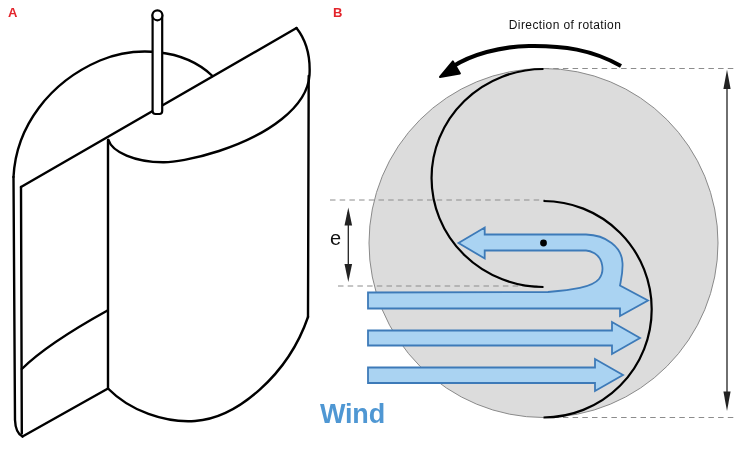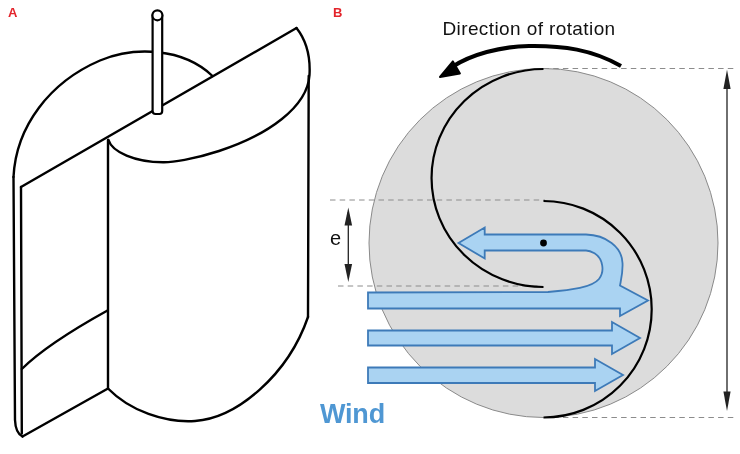--- a/index.html
+++ b/index.html
@@ -1,20 +1,20 @@
 <!DOCTYPE html>
 <html style="--label-red: #e3242b; --ink: #000000; --gray: #dcdcdc; --circle-edge: #8a8a8a; --dash: #8c8c8c; --arrow-fill: #aad3f2; --arrow-stroke: #3d7ab8; --wind-text: #4f97d3;"><head>
 <meta charset="utf-8">
 <style>
   html,body{margin:0;padding:0;}
   #canvas{position:relative;width:740px;height:454px;background:#ffffff;overflow:hidden;
           font-family:"Liberation Sans","DejaVu Sans",sans-serif;}
   svg{position:absolute;left:0;top:0;}
   .lbl{position:absolute;font-weight:bold;font-size:13px;color:var(--label-red);}
-  .caption{position:absolute;font-size:19px;letter-spacing:0.4px;color:#111;white-space:nowrap;}
+  .caption{position:absolute;font-size:12px;letter-spacing:0.4px;color:#111;white-space:nowrap;margin-left:36px;}
   .e-lbl{position:absolute;font-size:20px;color:#111;}
   .wind{position:absolute;font-size:27px;font-weight:bold;letter-spacing:-0.2px;color:var(--wind-text);}
   .ink{stroke:var(--ink);fill:none;}
   .blade{stroke:var(--ink);fill:none;stroke-width:2.2;}
   .barrow{fill:var(--arrow-fill);stroke:var(--arrow-stroke);stroke-width:1.8;}
   .dash{stroke:var(--dash);stroke-width:1;fill:none;stroke-dasharray:5.5 4.2;}
   .dim{stroke:#222;stroke-width:1.3;fill:none;}
   .dimhead{fill:#222;stroke:none;}
 </style>
 </head>

